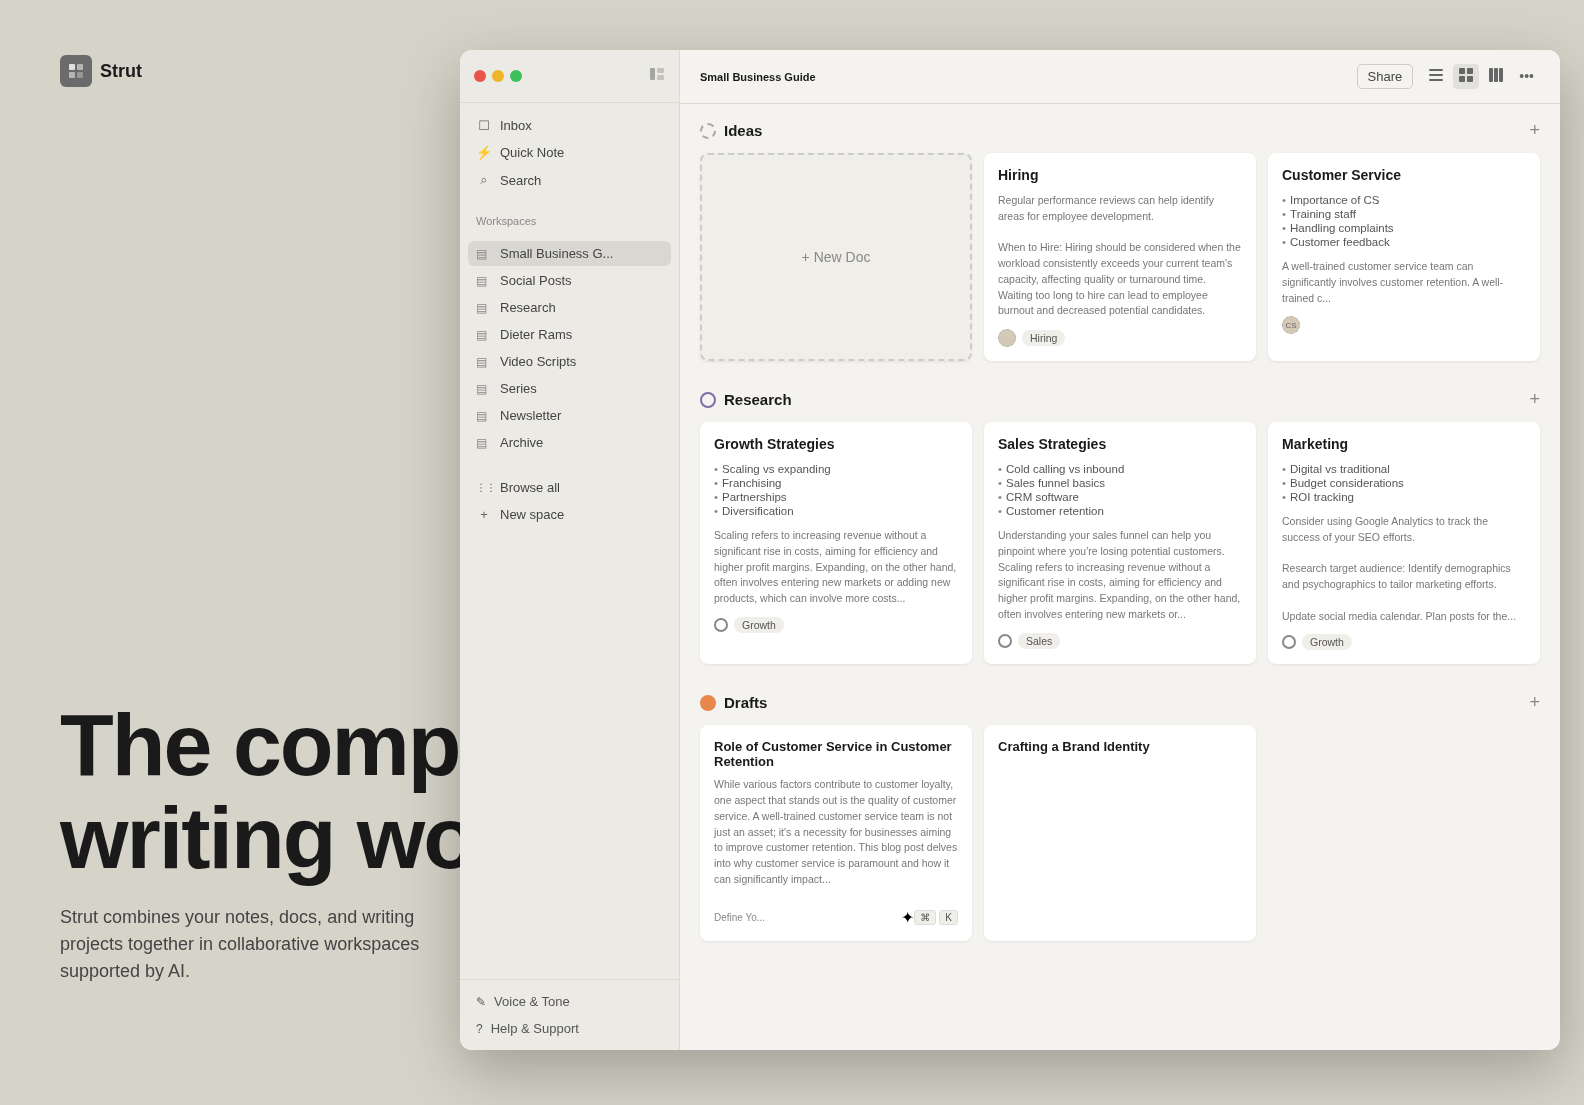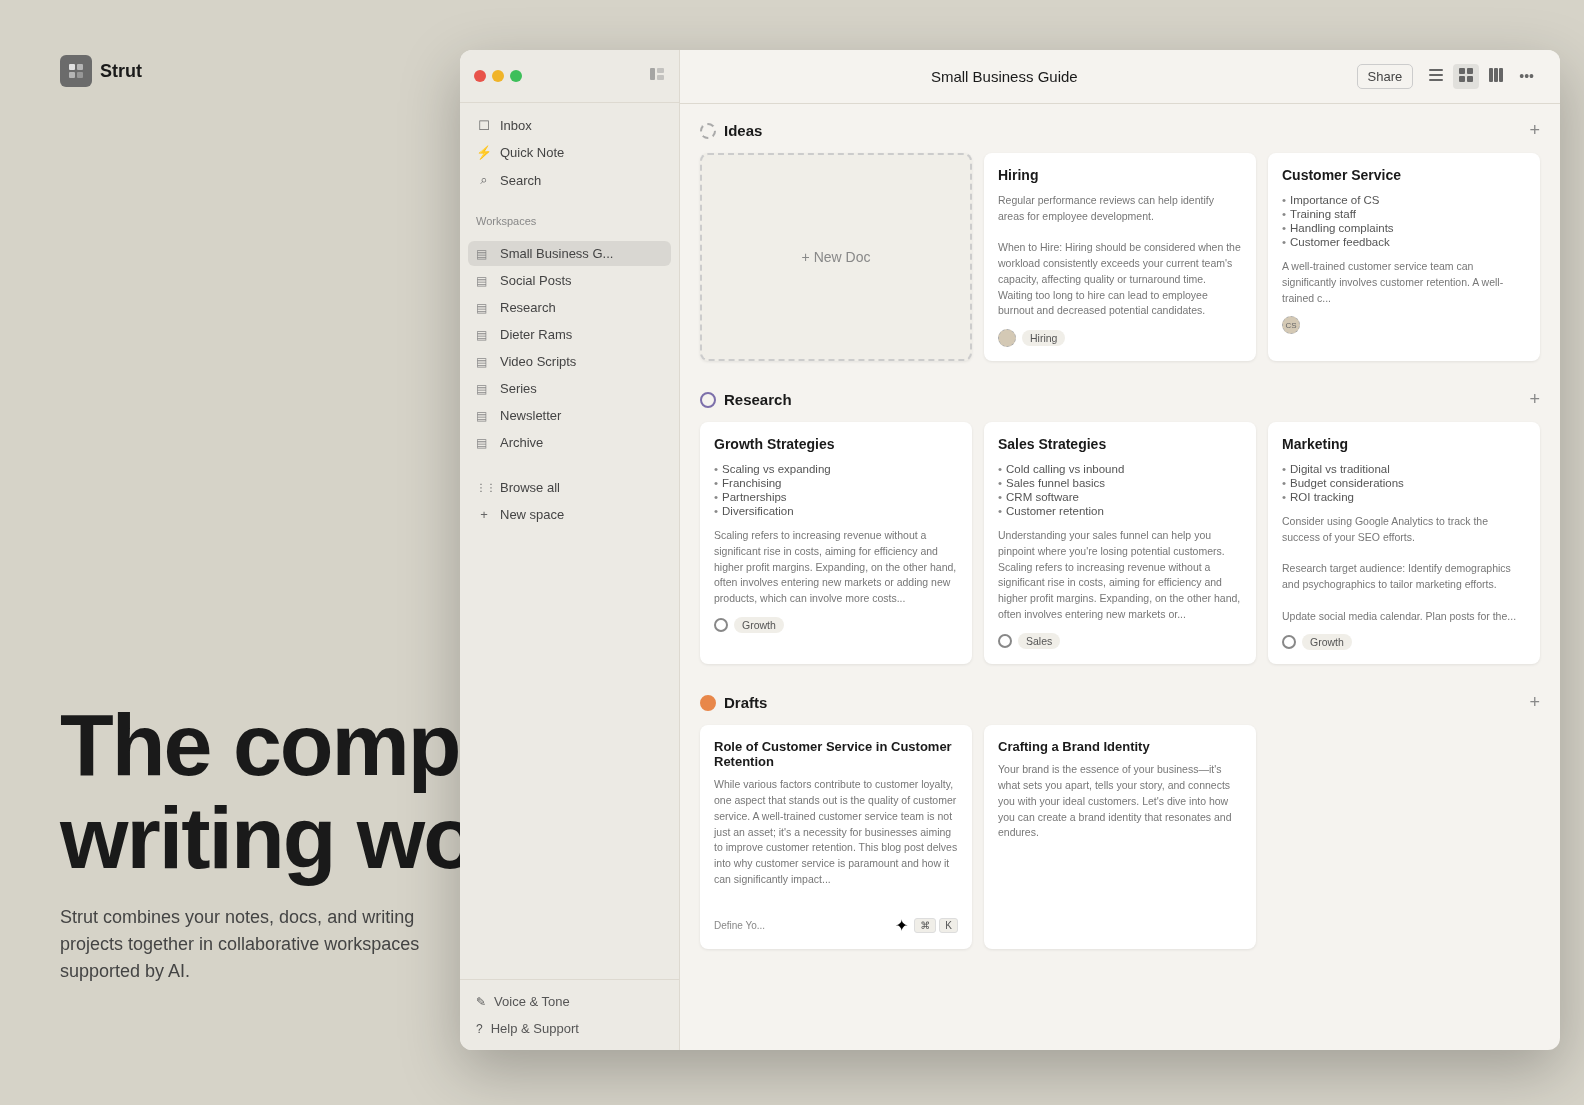--- a/index.html
+++ b/index.html
@@ -174,25 +174,24 @@
     }
 
     .content-header {
       display: flex;
       align-items: center;
       padding: 14px 20px;
       border-bottom: 1px solid #ddd9d0;
       background: #f5f3ef;
     }
     .content-title {
-      font-size: 15px;
-      font-weight: 400;
+      font-size: 11px;
+      font-weight: 700;
       color: #1a1a1a;
       flex: 1;
-      text-align: center;
     }
     .header-actions {
       display: flex;
       align-items: center;
       gap: 10px;
       margin-left: 48px;
     }
     .share-btn {
       font-size: 13px;
       color: #444;
@@ -354,24 +353,23 @@
       font-weight: 600;
       color: #1a1a1a;
       margin-bottom: 8px;
     }
     .drafts-card-text {
       font-size: 10.5px;
       color: #777;
       line-height: 1.5;
     }
     .drafts-card-footer {
-      margin-top: 28px;
-      display: flex;
-      align-items: center;
-      gap: 6px;
+      margin-top: 20px;
+      display: flex;
+      align-items: center;
       justify-content: center;
     }
     .kbd-shortcut {
       display: flex;
       gap: 3px;
       align-items: center;
     }
     .kbd {
       background: #f0eee8;
       border: 1px solid #ddd;
@@ -646,21 +644,20 @@
               <div style="margin-left:auto;">✦</div>
               <div class="kbd-shortcut">
                 <span class="kbd">⌘</span>
                 <span class="kbd">K</span>
               </div>
             </div>
           </div>
 
           <div class="drafts-card">
             <div class="drafts-card-title">Crafting a Brand Identity</div>
-            <p class="drafts-card-text">Your brand is the essence of your business—it's what sets you apart, tells your story, and connects you with your ideal customers. Let's dive into how you can create a brand identity that resonates and endures.</p>
           </div>
         </div>
       </div>
 
     </div>
   </div>
 
 </div>
 
 </body></html>

